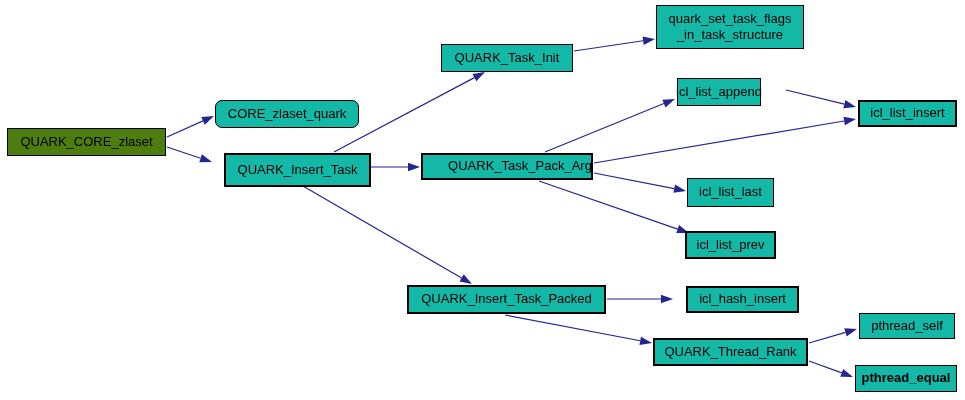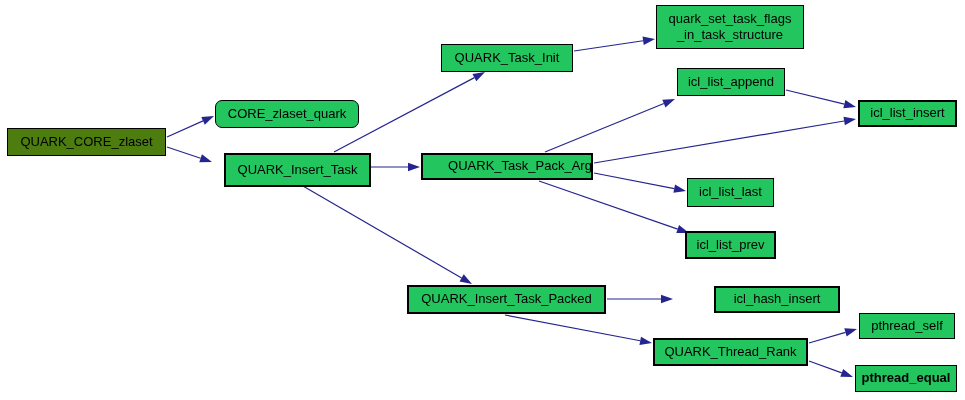--- a/index.html
+++ b/index.html
@@ -23,21 +23,21 @@
     height: 400px;
     z-index: 1;
   }
   .node {
     position: absolute;
     box-sizing: border-box;
     display: flex;
     align-items: center;
     justify-content: center;
     text-align: center;
-    background: #22c55e;
+    background: #14b8a6;
     border: 1px solid #000000;
     color: #000000;
     font-size: 13px;
     line-height: 1.25;
     white-space: pre-line;
     z-index: 2;
     cursor: pointer;
   }
   .node.border-2 { border-width: 2px; }
   .node.root {
@@ -82,23 +82,23 @@
       <polygon points="853,377 840.2871580531746,376.84621562161095 843.157799783103,368.9519508643081" fill="#25258f"></polygon>
     </svg>
   <div id="node-layer">
       <div class="node root" style="left: 7px; top: 128px; width: 159px; height: 28px;">QUARK_CORE_zlaset</div>
       <div class="node" style="left: 215px; top: 100px; width: 144px; height: 28px; border-radius: 7px;">CORE_zlaset_quark</div>
       <div class="node border-2" style="left: 224px; top: 153px; width: 147px; height: 34px;">QUARK_Insert_Task</div>
       <div class="node" style="left: 441px; top: 44px; width: 132px; height: 28px;">QUARK_Task_Init</div>
       <div class="node" style="left: 656px; top: 5px; width: 148px; height: 44px;">quark_set_task_flags
 _in_task_structure</div>
       <div class="node border-2" style="left: 421px; top: 153px; width: 172px; height: 27px; padding-left: 26px;">QUARK_Task_Pack_Arg</div>
-      <div class="node" style="left: 677px; top: 68px; width: 108px; height: 28px;">icl_list_append</div>
+      <div class="node" style="left: 677px; top: 78px; width: 84px; height: 28px;">icl_list_append</div>
       <div class="node border-2" style="left: 858px; top: 100px; width: 99px; height: 27px;">icl_list_insert</div>
       <div class="node" style="left: 687px; top: 178px; width: 87px; height: 29px;">icl_list_last</div>
       <div class="node border-2" style="left: 685px; top: 231px; width: 91px; height: 28px;">icl_list_prev</div>
       <div class="node border-2" style="left: 407px; top: 285px; width: 199px; height: 29px;">QUARK_Insert_Task_Packed</div>
-      <div class="node border-2" style="left: 714px; top: 286px; width: 126px; height: 27px;">icl_hash_insert</div>
+      <div class="node border-2" style="left: 686px; top: 286px; width: 113px; height: 27px;">icl_hash_insert</div>
       <div class="node border-2" style="left: 653px; top: 338px; width: 155px; height: 28px;">QUARK_Thread_Rank</div>
       <div class="node" style="left: 859px; top: 313px; width: 96px; height: 26px;">pthread_self</div>
       <div class="node" style="left: 855px; top: 365px; width: 102px; height: 27px; font-weight: bold;">pthread_equal</div>
     </div>
 </div>
 
 </body></html>

